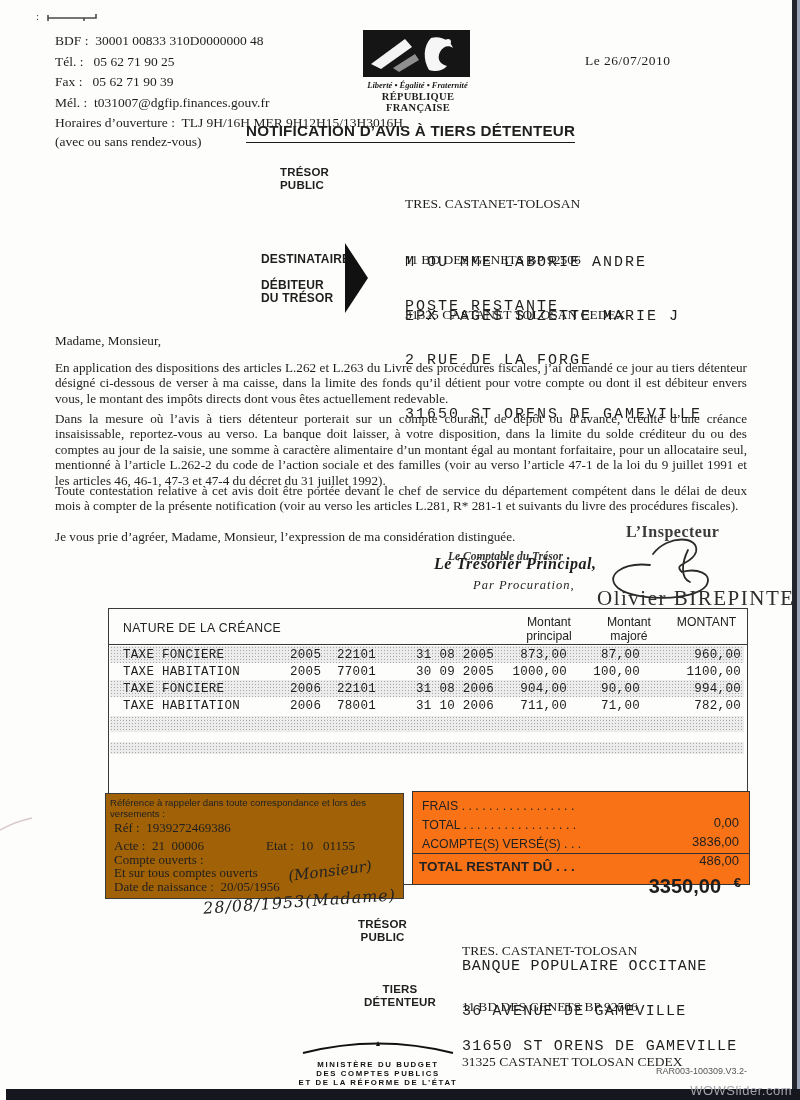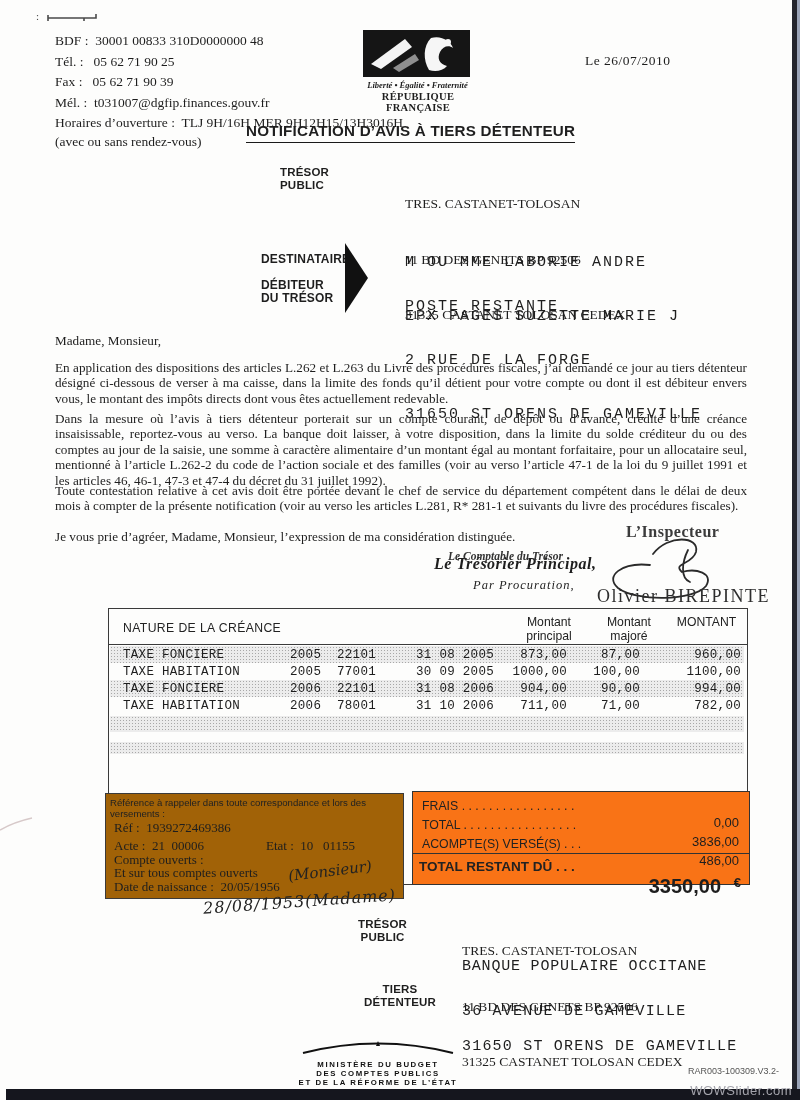--- a/index.html
+++ b/index.html
@@ -57,25 +57,25 @@
   .totbox{left:412px;top:791px;width:336px;height:92px;border:1.5px solid #333;background:#f97316;}
   .tot-label{font-family:"Liberation Sans",sans-serif;font-size:12.3px;color:#222;white-space:pre;}
   .tot-val{font-family:Liberation Sans, sans-serif;font-size:13px;text-align:center;white-space:pre;margin-top:16px;}
   .tot-sep{left:0;top:61px;width:100%;height:0;border-top:1.5px solid #333;}
 
   
   .inspecteur{left:626px;top:523px;font-size:16px;font-weight:bold;letter-spacing:.5px;color:#3b3b3b;}
   .stamp-tresorier{left:434px;top:555px;font-size:16px;font-weight:bold;font-style:italic;letter-spacing:.5px;}
   .stamp-comptable{left:448px;top:550px;font-size:11.5px;font-weight:bold;font-style:italic;color:#333;}
   .procuration{left:473px;top:578px;font-size:12.5px;font-style:italic;letter-spacing:1px;}
-  .sig-name{left:597px;top:586px;font-size:18px;letter-spacing:1.5px;color:#2e2e2e;}
+  .sig-name{left:597px;top:586px;font-size:21px;letter-spacing:1.5px;color:#2e2e2e;}
 
   
   .ministry-line{width:210px;text-align:center;font-size:7.8px;font-weight:bold;letter-spacing:1.6px;color:#111;}
-  .form-ref{left:656px;top:1066px;font-size:9px;color:#555;font-family:"Liberation Sans",sans-serif;margin-left:32px;}
+  .form-ref{left:656px;top:1066px;font-size:9px;color:#555;font-family:"Liberation Sans",sans-serif;}
 
   
   .edge-dark{right:3px;top:0;width:5px;height:1100px;background:#23252d;}
   .edge-glow{right:0;top:0;width:3px;height:1100px;background:#9aa4b8;}
   .bottom-bar{left:6px;top:1089px;width:794px;height:11px;background:#15161e;}
   .watermark{right:8px;top:1083px;font-size:13px;color:#a3a3ab;letter-spacing:.5px;
              font-family:"Liberation Sans",sans-serif;z-index:5;}
   .corner-colon{left:36px;top:10px;font-size:11px;color:#444;}
 </style>
 </head>

